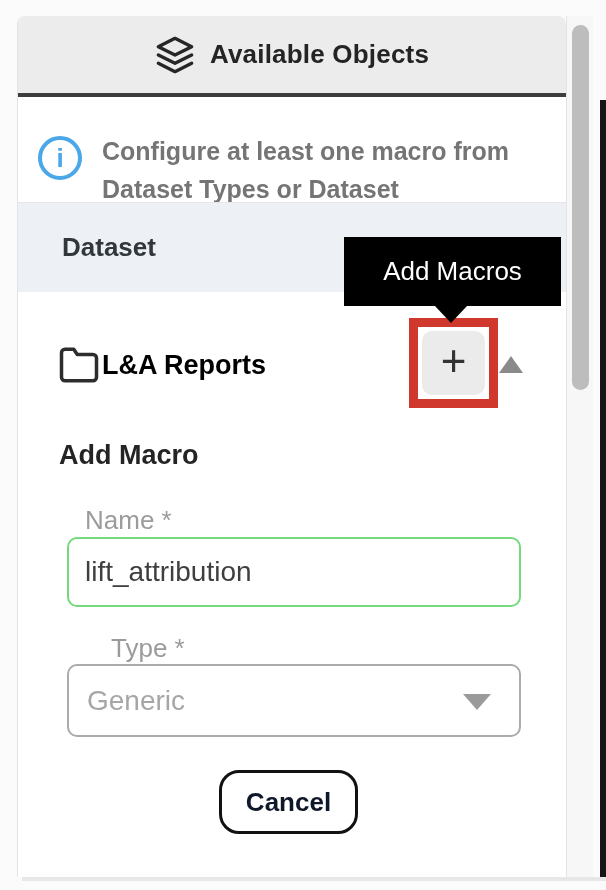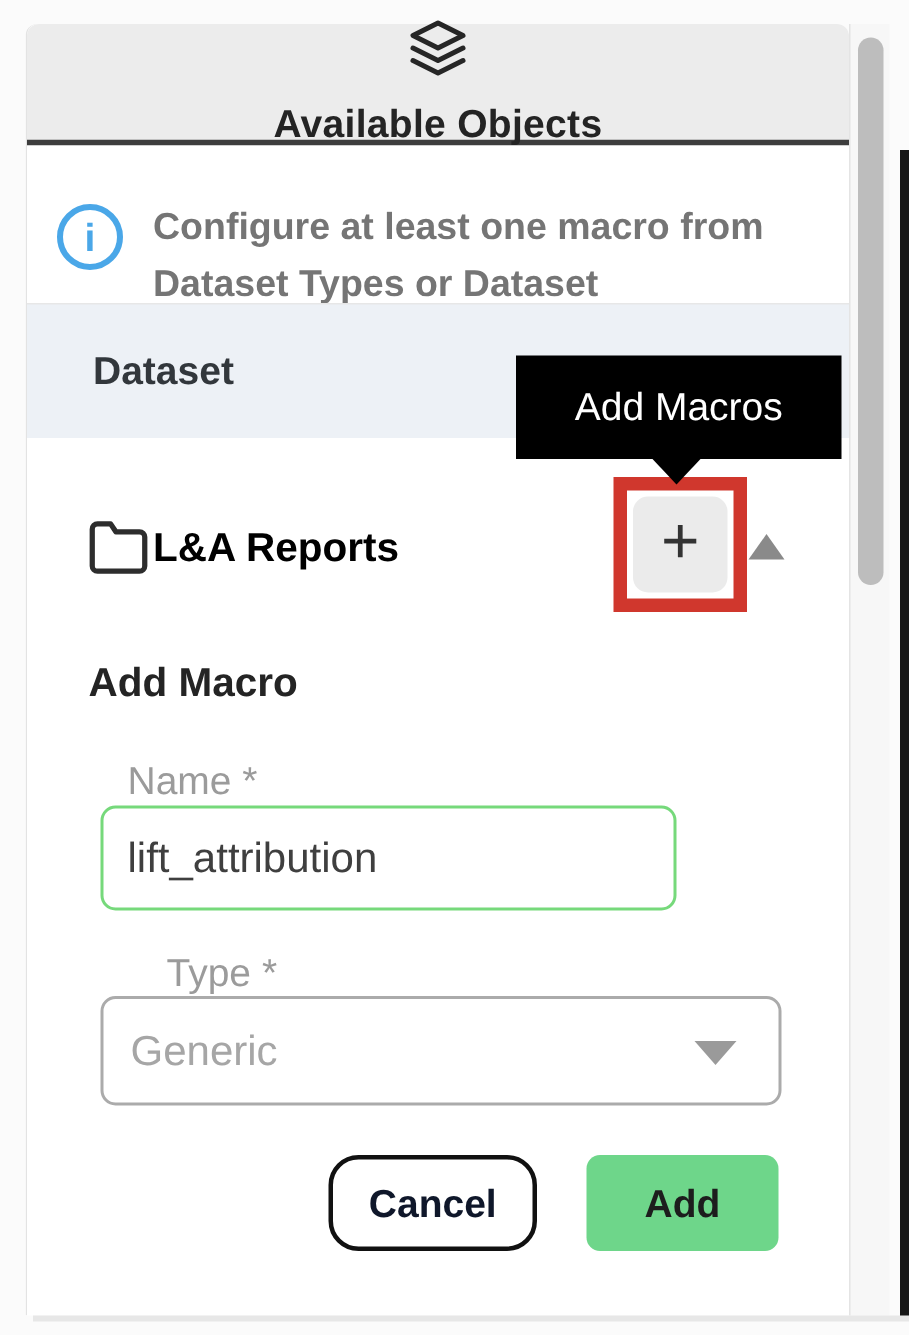--- a/index.html
+++ b/index.html
@@ -18,21 +18,21 @@
     background:#ffffff;
     border-left:1px solid #e3e3e3;
     border-radius:8px 8px 0 0;
   }
 
   .panel-header {
     position:absolute; left:0; top:0; width:100%; height:81px;
     background:#ececec;
     border-bottom:4px solid #3d3d3d;
     border-radius:8px 8px 0 0;
-    display:flex; align-items:center; justify-content:center; gap:15px;flex-direction:column;
+    display:flex; align-items:center; justify-content:center; gap:15px;
   }
   .panel-header .title { font-size:26px; font-weight:700; color:#242424; letter-spacing:0.2px; }
 
   
   .info-row { position:absolute; left:20px; top:104px; display:flex; gap:20px; }
   .info-icon {
     width:44px; height:44px; border-radius:50%;
     border:4px solid #4aa7e8; color:#4aa7e8;
     display:flex; align-items:center; justify-content:center;
     font-size:26px; font-weight:700; flex:0 0 auto;
@@ -86,21 +86,21 @@
     border-bottom:17px solid #8a8a8a; cursor:pointer;
   }
 
   
   .form-title { position:absolute; left:41px; top:424px; font-size:27px; font-weight:700; color:#242424; }
   .field-label { position:absolute; left:67px; font-size:26px; font-weight:400; color:#9b9b9b; }
   .name-label { top:489px; }
   .type-label { top:617px;margin-left:26px; }
 
   .name-input {
-    position:absolute; left:49px; top:521px; width:384px; height:70px;
+    position:absolute; left:49px; top:521px; width:454px; height:70px;
     border:2px solid #76d97b; border-radius:10px;
     font-size:28px; color:#3f3f3f; padding:0 16px;
     font-family:"Liberation Sans", sans-serif;
     outline:none; background:#fff;
   }
 
   .type-select {
     position:absolute; left:49px; top:648px; width:454px; height:73px;
     border:2px solid #ababab; border-radius:10px; background:#fff;
     display:flex; align-items:center; cursor:pointer;text-align:center;
@@ -189,21 +189,20 @@
   <div class="field-label name-label">Name *</div>
   <input class="name-input" type="text" value="lift_attribution" style="">
 
   <div class="field-label type-label">Type *</div>
   <div class="type-select">
     <span class="value">Generic</span>
     <span class="select-caret"></span>
   </div>
 
   <button class="cancel-btn">Cancel</button>
-  <button class="add-btn">Add</button>
 
 </div>
 
 <div class="scrollbar-track">
   <div class="scrollbar-thumb"></div>
 </div>
 <div class="right-black-edge"></div>
 <div class="bottom-divider"></div>
 
 </body></html>

